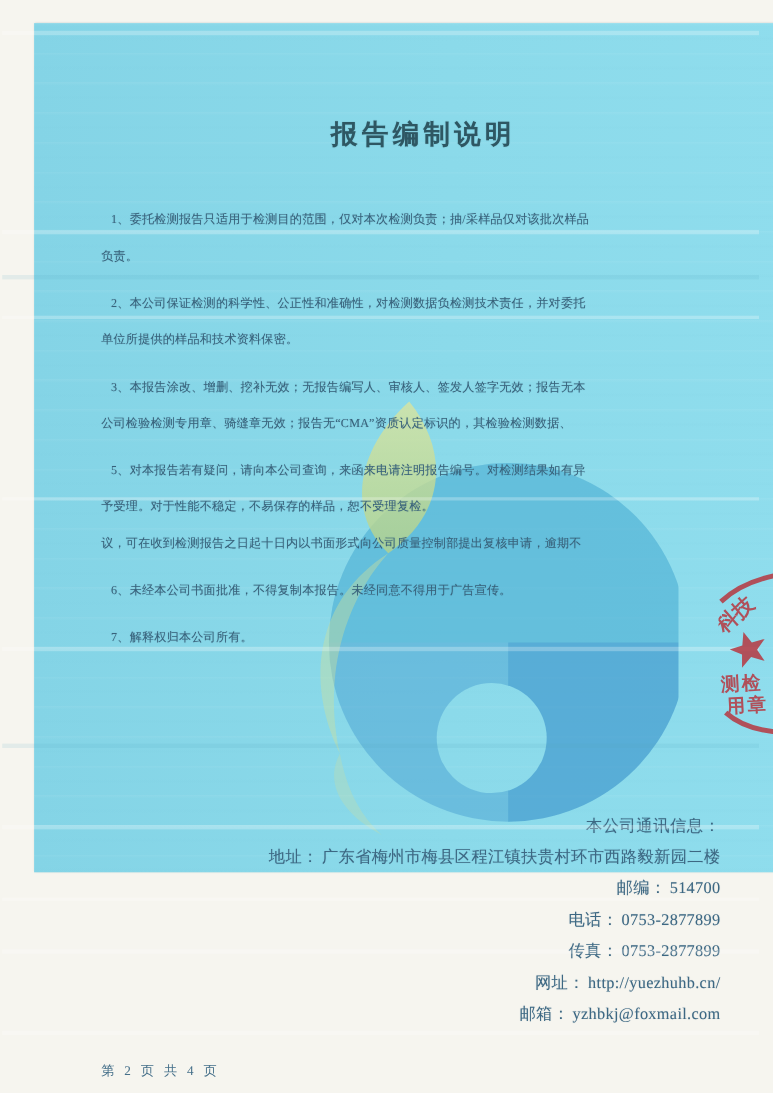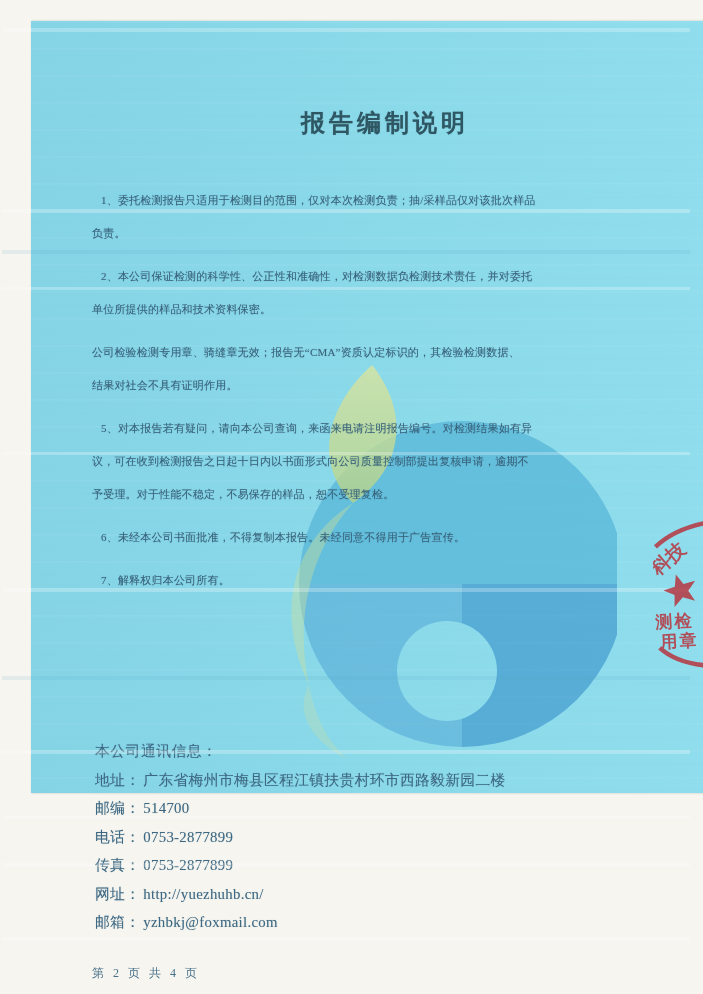--- a/index.html
+++ b/index.html
@@ -53,20 +53,21 @@
     letter-spacing: 0.2px;
     white-space: nowrap;
   }
   .note-line.first { text-indent: 9px; }
 
   .contact {
     position: absolute; top: 716px; left: 64px; width: 560px;
     color: #3d6883;
     text-shadow: 0 0 1px rgba(61,104,131,0.3);
     z-index: 2;
+    text-align: right;
   }
   .contact-heading { font-size: 14.8px; line-height: 28.5px; letter-spacing: 0.5px; }
   .contact-line { font-size: 14.8px; line-height: 28.5px; letter-spacing: 0.3px; white-space: nowrap; }
   .contact-line .value { margin-left: 3px; }
 
   .footer {
     position: absolute; top: 940px; left: 61px; width: 586px;
     font-size: 12px; line-height: 24px;
     letter-spacing: 3px;
     color: #46708a;
@@ -128,27 +129,27 @@
     <div class="notes">
       <div class="note">
         <div class="note-line first">1、委托检测报告只适用于检测目的范围，仅对本次检测负责；抽/采样品仅对该批次样品</div>
         <div class="note-line">负责。</div>
       </div>
       <div class="note">
         <div class="note-line first">2、本公司保证检测的科学性、公正性和准确性，对检测数据负检测技术责任，并对委托</div>
         <div class="note-line">单位所提供的样品和技术资料保密。</div>
       </div>
       <div class="note">
+        <div class="note-line first">3、本报告涂改、增删、挖补无效；无报告编写人、审核人、签发人签字无效；报告无本</div>
         <div class="note-line">公司检验检测专用章、骑缝章无效；报告无“CMA”资质认定标识的，其检验检测数据、</div>
-        <div class="note-line">结果对社会不具有证明作用。</div>
       </div>
       <div class="note">
         <div class="note-line first">5、对本报告若有疑问，请向本公司查询，来函来电请注明报告编号。对检测结果如有异</div>
+        <div class="note-line">予受理。对于性能不稳定，不易保存的样品，恕不受理复检。</div>
         <div class="note-line">议，可在收到检测报告之日起十日内以书面形式向公司质量控制部提出复核申请，逾期不</div>
-        <div class="note-line">予受理。对于性能不稳定，不易保存的样品，恕不受理复检。</div>
       </div>
       <div class="note">
         <div class="note-line first">6、未经本公司书面批准，不得复制本报告。未经同意不得用于广告宣传。</div>
       </div>
       <div class="note">
         <div class="note-line first">7、解释权归本公司所有。</div>
       </div>
     </div>
 
     <div class="contact">

